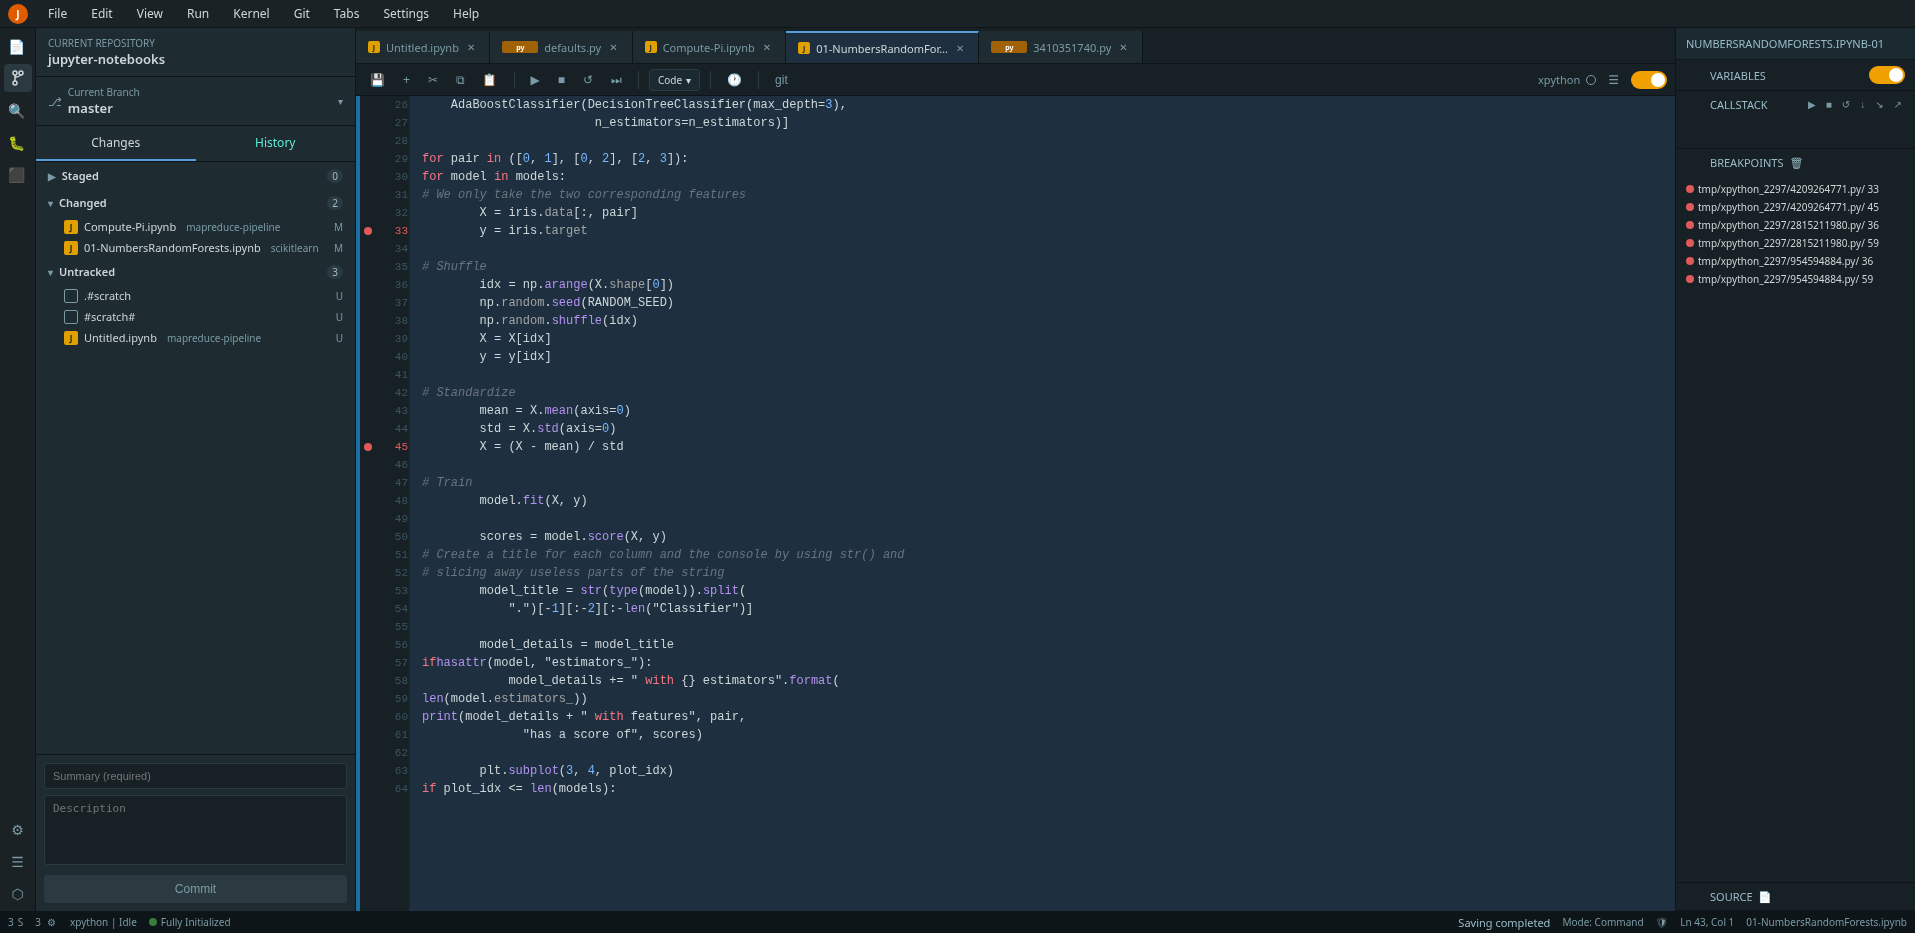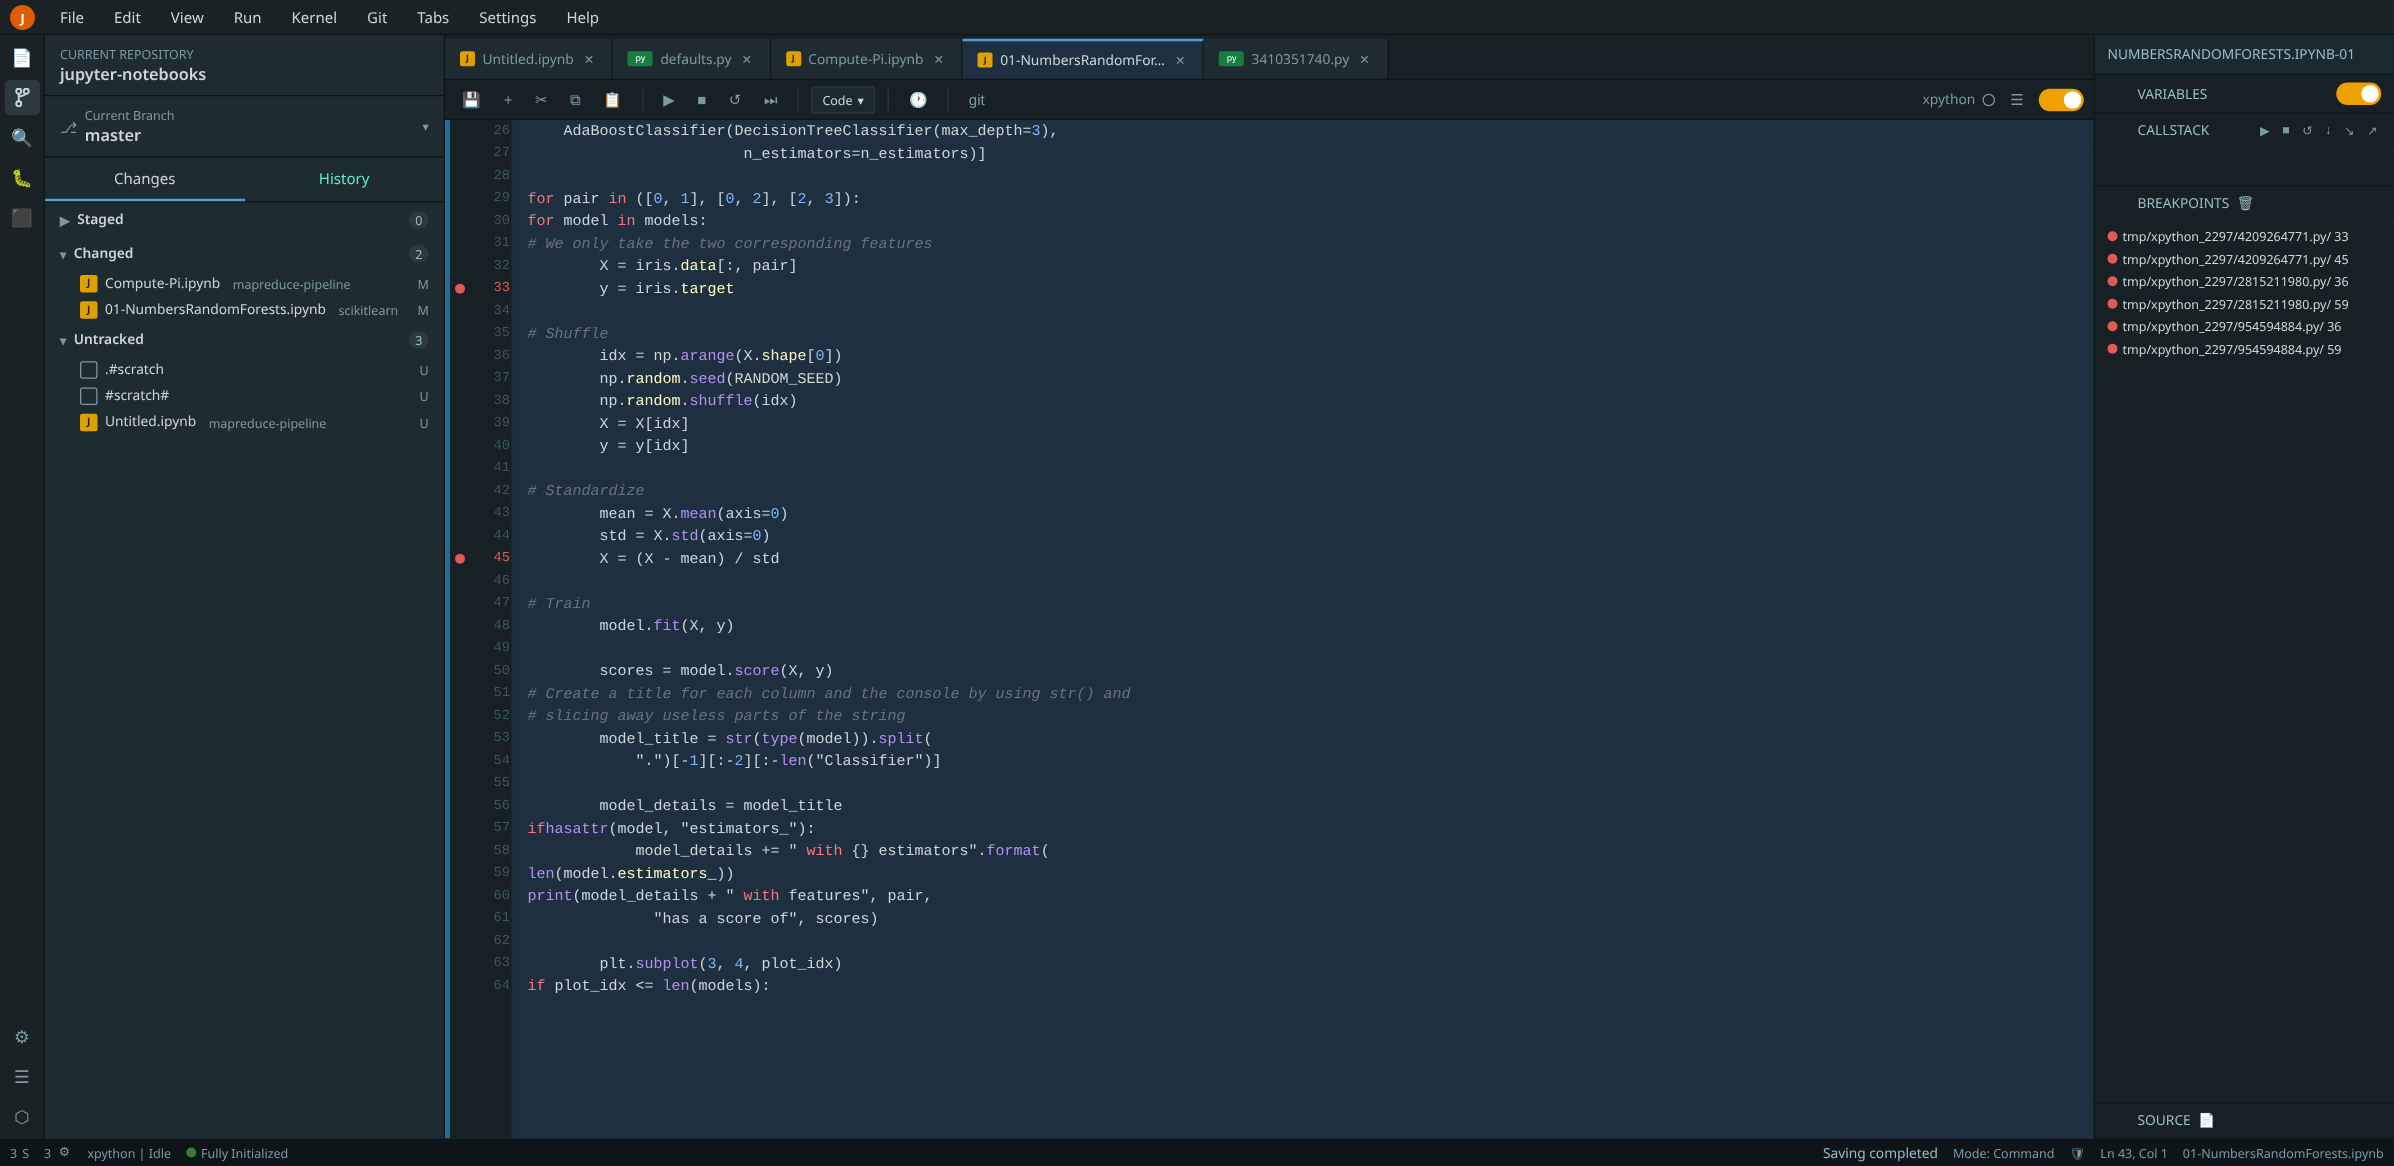--- a/index.html
+++ b/index.html
@@ -60,21 +60,21 @@
     .commit-btn { width: 100%; padding: 7px; background: #2a3a40; border: none; color: #7a9aa5; border-radius: 3px; font-size: 12px; cursor: pointer; }
 
     
     .editor-area { flex: 1; display: flex; flex-direction: column; overflow: hidden; }
 
     
     .tab-bar { height: 36px; background: #162025; display: flex; align-items: flex-end; border-bottom: 1px solid #0d1518; overflow: hidden; flex-shrink: 0; }
     .editor-tab { display: flex; align-items: center; gap: 6px; padding: 0 12px; height: 32px; background: #1e2b30; color: #7a9aa5; font-size: 11px; cursor: pointer; border-right: 1px solid #0d1518; white-space: nowrap; }
     .editor-tab.active { background: #1e3040; color: #cdd6d8; border-top: 2px solid #579ddb; }
     .tab-icon-nb { width: 12px; height: 12px; background: #e0a000; border-radius: 2px; display: flex; align-items: center; justify-content: center; font-size: 7px; color: #1a2226; font-weight: bold; }
-    .tab-icon-py { width: 20px; height: 12px; background: #15803d; border-radius: 2px; display: flex; align-items: center; justify-content: center; font-size: 7px; color: white; }
+    .tab-icon-py { width: 36px; height: 12px; background: #a16207; border-radius: 2px; display: flex; align-items: center; justify-content: center; font-size: 7px; color: white; font-weight: bold; }
     .tab-close { font-size: 10px; color: #7a9aa5; padding: 1px 2px; border-radius: 2px; }
 
     
     .editor-toolbar { height: 32px; background: #162025; display: flex; align-items: center; padding: 0 8px; gap: 6px; border-bottom: 1px solid #0d1518; flex-shrink: 0; }
     .toolbar-btn { padding: 3px 6px; background: transparent; border: none; color: #7a9aa5; cursor: pointer; font-size: 12px; border-radius: 3px; }
     .toolbar-sep { width: 1px; height: 18px; background: #2a3a40; margin: 0 4px; }
     .toolbar-dropdown { display: flex; align-items: center; gap: 4px; padding: 3px 8px; background: #1a2a30; border: 1px solid #2a3a40; border-radius: 3px; color: #cdd6d8; font-size: 10px; cursor: pointer; }
     .toolbar-right { margin-left: auto; display: flex; align-items: center; gap: 6px; }
     .kernel-info { display: flex; align-items: center; gap: 6px; font-size: 11px; color: #7a9aa5; }
     .kernel-circle { width: 10px; height: 10px; border: 1px solid #7a9aa5; border-radius: 50%; }
@@ -87,21 +87,21 @@
     .line-num { height: 18px; display: flex; align-items: center; justify-content: flex-end; padding-right: 8px; font-size: 11px; color: #3a5560; font-family: 'Consolas', 'Courier New', monospace; position: relative; padding-left: 48px; }
     .line-num.bp { color: #e05a5a; }
     .bp-dot { width: 8px; height: 8px; background: #e05a5a; border-radius: 50%; position: absolute; left: 4px; }
     .code-scroll { flex: 1; overflow-y: auto; overflow-x: auto; background: #1e3040; }
     .code-content { font-family: 'Consolas', 'Courier New', monospace; font-size: 12px; line-height: 18px; padding: 0 12px; white-space: pre; }
     .code-line { height: 18px; display: flex; align-items: center; }
     .kw2 { color: #f97583; }
     .num { color: #79b8ff; }
     .cm { color: #6a737d; font-style: italic; }
     .fn { color: #b392f0; }
-    .attr { color: #fef9c3; }
+    .attr { color: #a3a3a3; }
 
     
     .right-panel { width: 240px; background: #162025; border-left: 1px solid #0d1518; display: flex; flex-direction: column; flex-shrink: 0; font-size: 11px; }
     .right-panel-title { padding: 8px 10px; background: #1a2a30; font-size: 11px; font-weight: 400; color: #9abcc8; border-bottom: 1px solid #0d1518; }
     .right-section { border-bottom: 1px solid #0d1518; }
     .right-section-header { display: flex; align-items: center; justify-content: space-between; padding: 6px 10px; background: #162025; }
     .right-section-title { font-size: 11px; font-weight: 400; color: #9abcc8; display: flex; align-items: center; gap: 6px; margin-left: 24px; }
     .right-section-controls { display: flex; gap: 4px; }
     .right-ctrl-btn { background: transparent; border: none; color: #7a9aa5; font-size: 10px; cursor: pointer; padding: 1px 3px; }
     .right-content { padding: 4px 10px; min-height: 30px; }
@@ -239,20 +239,25 @@
       <div class="file-item">
         <div class="file-item-left">
           <div class="file-icon-nb">J</div>
           <span class="file-name">Untitled.ipynb</span>
           <span class="file-tag">mapreduce-pipeline</span>
         </div>
         <span class="file-status">U</span>
       </div>
     </div>
 
+    <div class="commit-area">
+      <input class="commit-summary" type="text" placeholder="Summary (required)" style="">
+      <textarea class="commit-desc" placeholder="Description" style=""></textarea>
+      <button class="commit-btn">Commit</button>
+    </div>
   </div>
 
   <div class="editor-area">
 
     <div class="tab-bar">
       <div class="editor-tab">
         <div class="tab-icon-nb">J</div>
         <span>Untitled.ipynb</span>
         <span class="tab-close">✕</span>
       </div>

